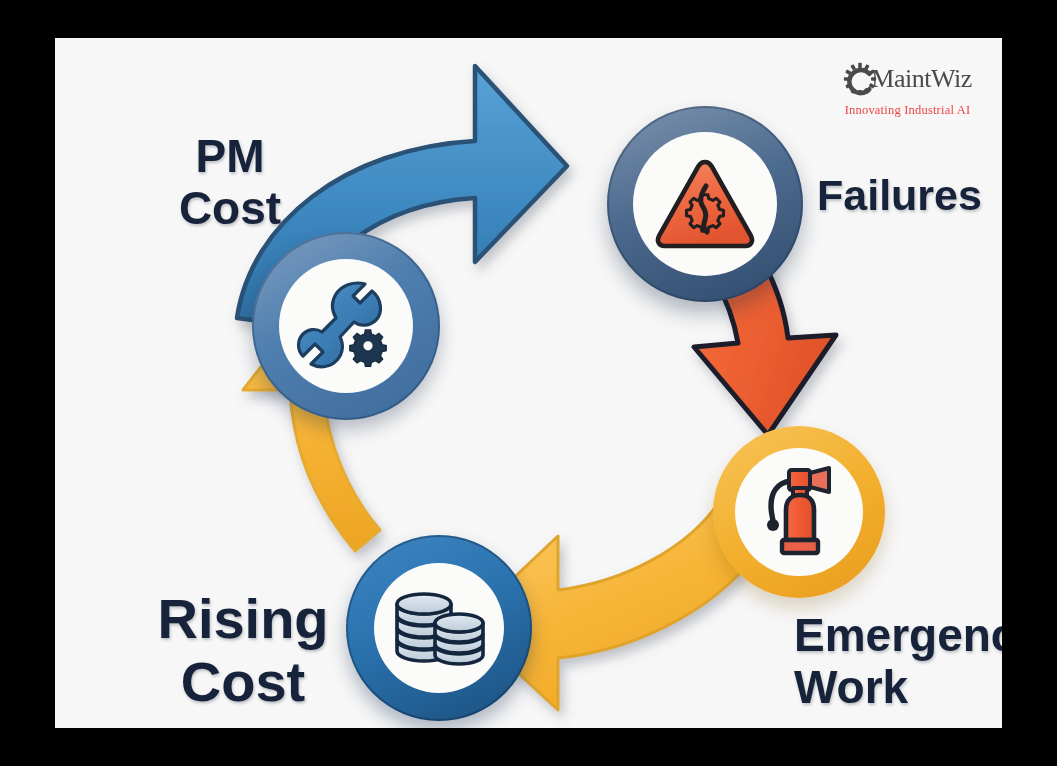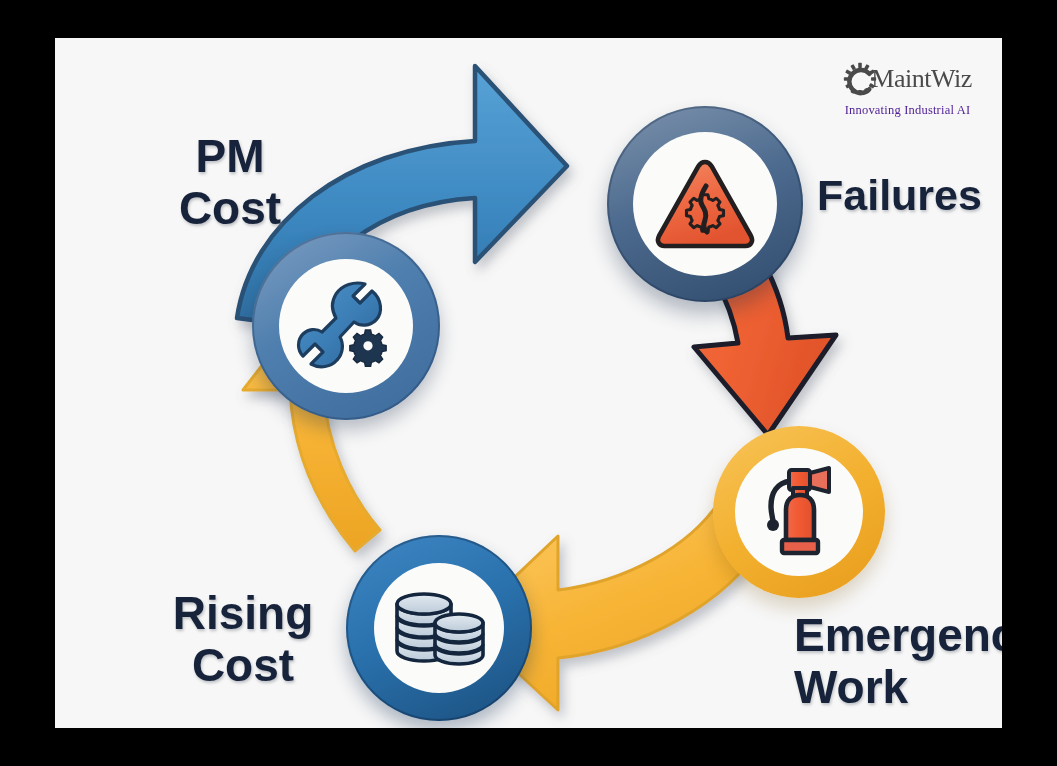--- a/index.html
+++ b/index.html
@@ -54,21 +54,21 @@
     font-family: "Liberation Serif", serif;
     font-size: 26px;
     color: #4a4a4a;
     letter-spacing: -0.5px;
     line-height: 1;
     margin-left: -7px;
   }
   #logo-tag {
     font-family: "Liberation Serif", serif;
     font-size: 12.5px;
-    color: #4c1d95;
+    color: #ef4444;
     letter-spacing: 0.2px;
     margin-top: 1px;
   }
 
   
   .node {
     position: absolute;
     border-radius: 50%;
     display: flex;
     align-items: center;
@@ -122,21 +122,21 @@
     color: #17233a;
     font-weight: bold;
     font-family: "Liberation Sans", sans-serif;
     line-height: 1.12;
     text-shadow: 1px 2px 3px rgba(120,125,135,0.45);
     white-space: pre-line;
   }
   #label-pm     { left: 80px;  top: 93px;  font-size: 46px; text-align: center; width: 190px; }
   #label-fail   { left: 762px; top: 133px; font-size: 43px; }
   #label-emg    { left: 739px; top: 572px; font-size: 46px; width: 260px; }
-  #label-cost   { left: 88px;  top: 550px; font-size: 46px; width: 200px; text-align: center; }
+  #label-cost   { left: 88px;  top: 550px; font-size: 56px; width: 200px; text-align: center; }
 
   
   #arrows {
     position: absolute;
     left: 0; top: 0;
     width: 947px; height: 690px;
     pointer-events: none;
   }
 </style>
 </head>

